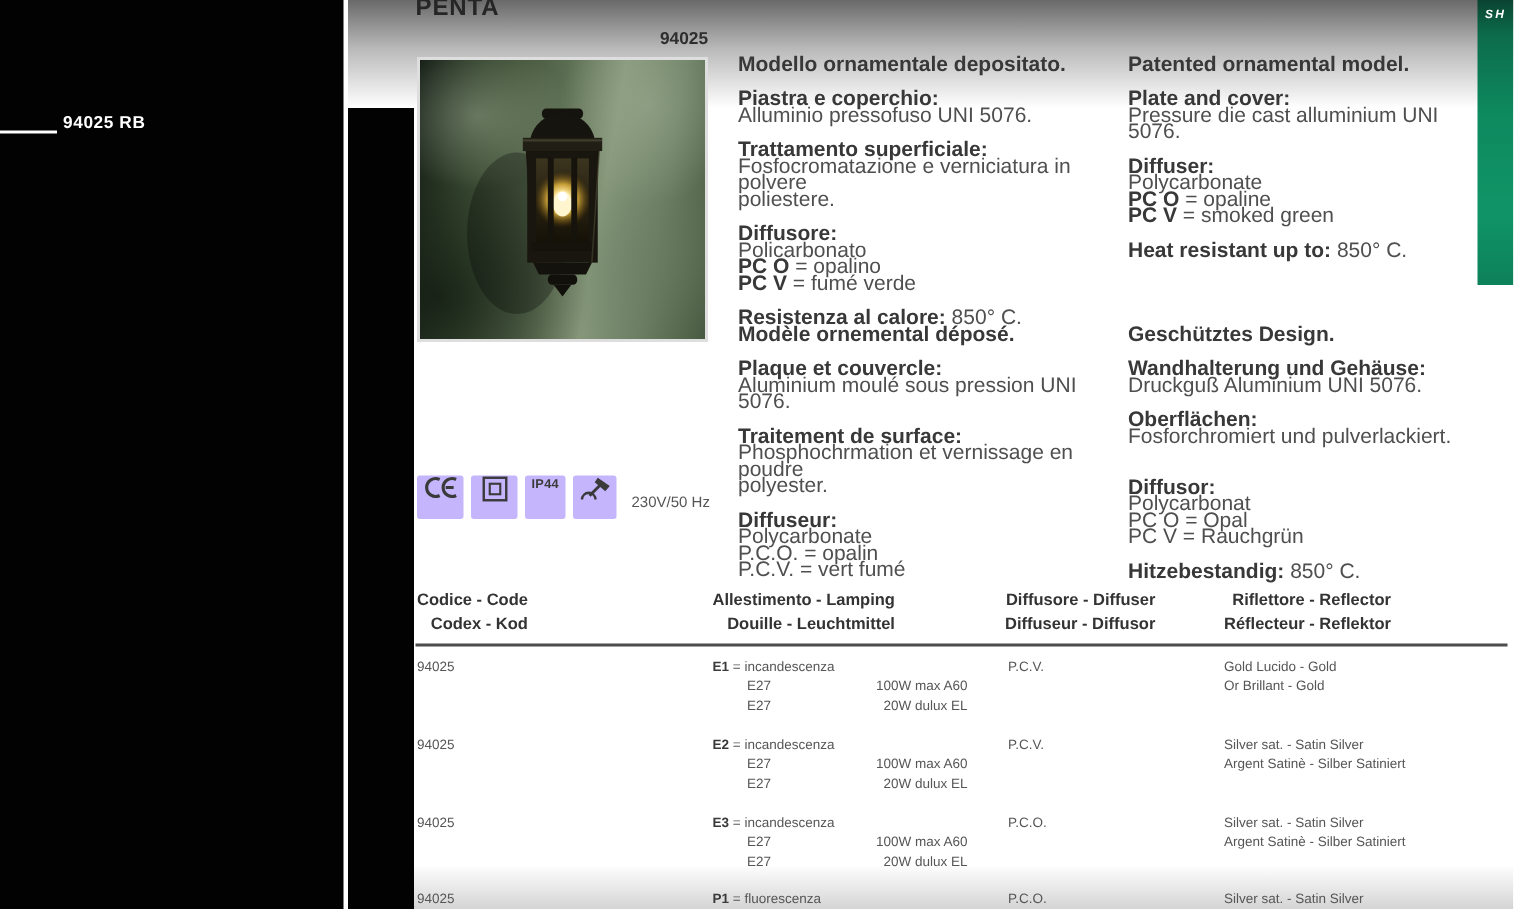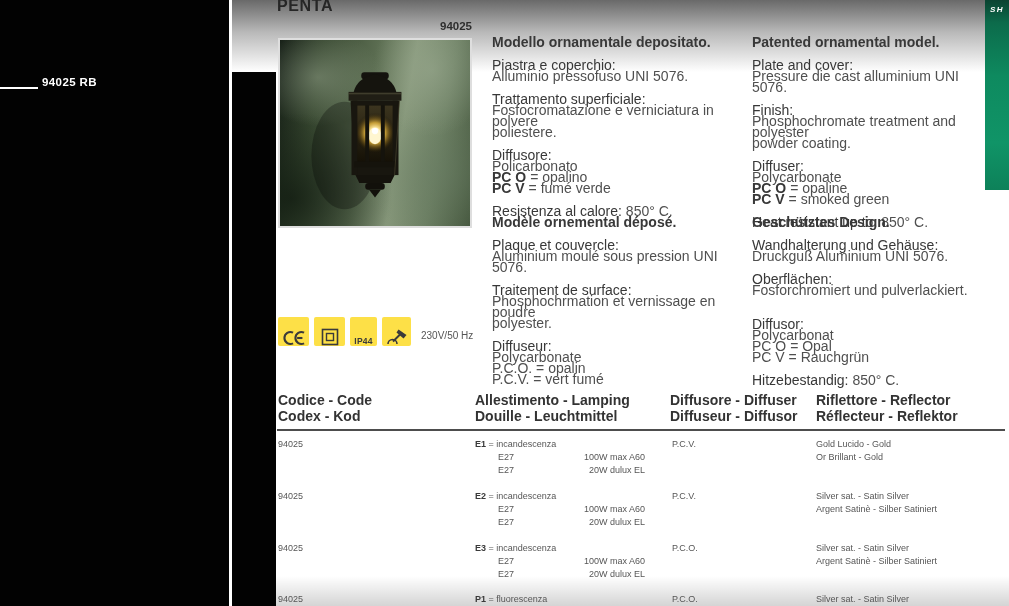--- a/index.html
+++ b/index.html
@@ -32,42 +32,42 @@
           radial-gradient(90px 70px at 20% 20%, rgba(165,180,155,.45), transparent 70%),
           radial-gradient(85px 95px at 80% 16%, rgba(160,175,150,.5), transparent 70%),
           radial-gradient(110px 85px at 84% 72%, rgba(105,125,100,.45), transparent 72%),
           radial-gradient(130px 110px at 6% 85%, rgba(15,25,15,.75), transparent 78%),
           linear-gradient(100deg,#141d15 0%,#36462f 20%,#5c6e52 45%,#86977a 62%,#6c7f63 80%,#46583f 100%);}
 
   
   .col{position:absolute;width:260px;font-size:14px;line-height:11px;color:#4f4f4f;}
   .col p{margin:0;}
   .col .para{margin-top:12px;}
-  .col .label{display:block;font-weight:normal;color:#383838;}
+  .col .label{display:block;font-weight:bold;color:#383838;}
   .col .line{display:block;}
   .col .intro{font-weight:bold;color:#383838;}
   .col .heat .label{display:inline;}
   .bold-codes .opt-code{font-weight:bold;color:#383838;}
   .mt-big{margin-top:23px !important;}
   #col-it{left:492px;top:37px;}
   #col-en{left:752px;top:37px;width:240px;}
   #col-fr{left:492px;top:217px;}
   #col-de{left:752px;top:217px;width:240px;}
 
   
-  .badge{position:absolute;top:317px;height:29px;background:#fde047;border-radius:2px;
-         display:flex;align-items:flex-end;justify-content:center;color:#3a3a3a;}
+  .badge{position:absolute;top:317px;height:29px;background:#c4b5fd;border-radius:2px;
+         display:flex;align-items:flex-start;justify-content:center;color:#3a3a3a;}
   #badge-ce{left:278px;width:31px;}
   #badge-class2{left:314px;width:31px;}
   #badge-ip{left:350px;width:27px;font-weight:bold;font-size:8.5px;letter-spacing:.2px;}
   #badge-impact{left:382px;width:29px;}
   #voltage{position:absolute;left:421px;top:330px;font-size:10px;color:#555;}
 
   
-  .th{position:absolute;top:392px;font-weight:bold;font-size:14px;line-height:16px;color:#333;}
+  .th{position:absolute;top:392px;font-weight:bold;font-size:11px;line-height:16px;color:#333;text-align:right;}
   #table-rule{position:absolute;left:277px;top:429px;width:728px;height:2px;background:#4d4d4d;}
   .trow{position:absolute;left:0;width:1009px;font-size:9px;line-height:13px;color:#565656;z-index:2;}
   .trow .cell{position:absolute;top:0;}
   .trow .code{left:278px;}
   .trow .lamp1{left:475px;}
   .trow .lamp1 b{color:#3a3a3a;}
   .trow .socket{position:absolute;left:498px;}
   .trow .watt{position:absolute;left:515px;width:130px;text-align:right;}
   .trow .diff{left:672px;}
   .trow .refl{left:816px;}
@@ -155,25 +155,20 @@
     </p>
   </div>
 
   <div class="col bold-codes" id="col-en">
     <p class="intro">Patented ornamental model.</p>
     <p class="para">
       <span class="label">Plate and cover:</span>
       <span class="line">Pressure die cast alluminium UNI 5076.</span>
     </p>
     <p class="para">
-      <span class="label">Finish:</span>
-      <span class="line">Phosphochromate treatment and polyester</span>
-      <span class="line">powder coating.</span>
-    </p>
-    <p class="para">
       <span class="label">Diffuser:</span>
       <span class="line">Polycarbonate</span>
       <span class="line"><span class="opt-code">PC O</span> <span>= opaline</span></span>
       <span class="line"><span class="opt-code">PC V</span> <span>= smoked green</span></span>
     </p>
     <p class="para heat">
       <span class="label">Heat resistant up to:</span>
       <span>850° C.</span>
     </p>
   </div>

